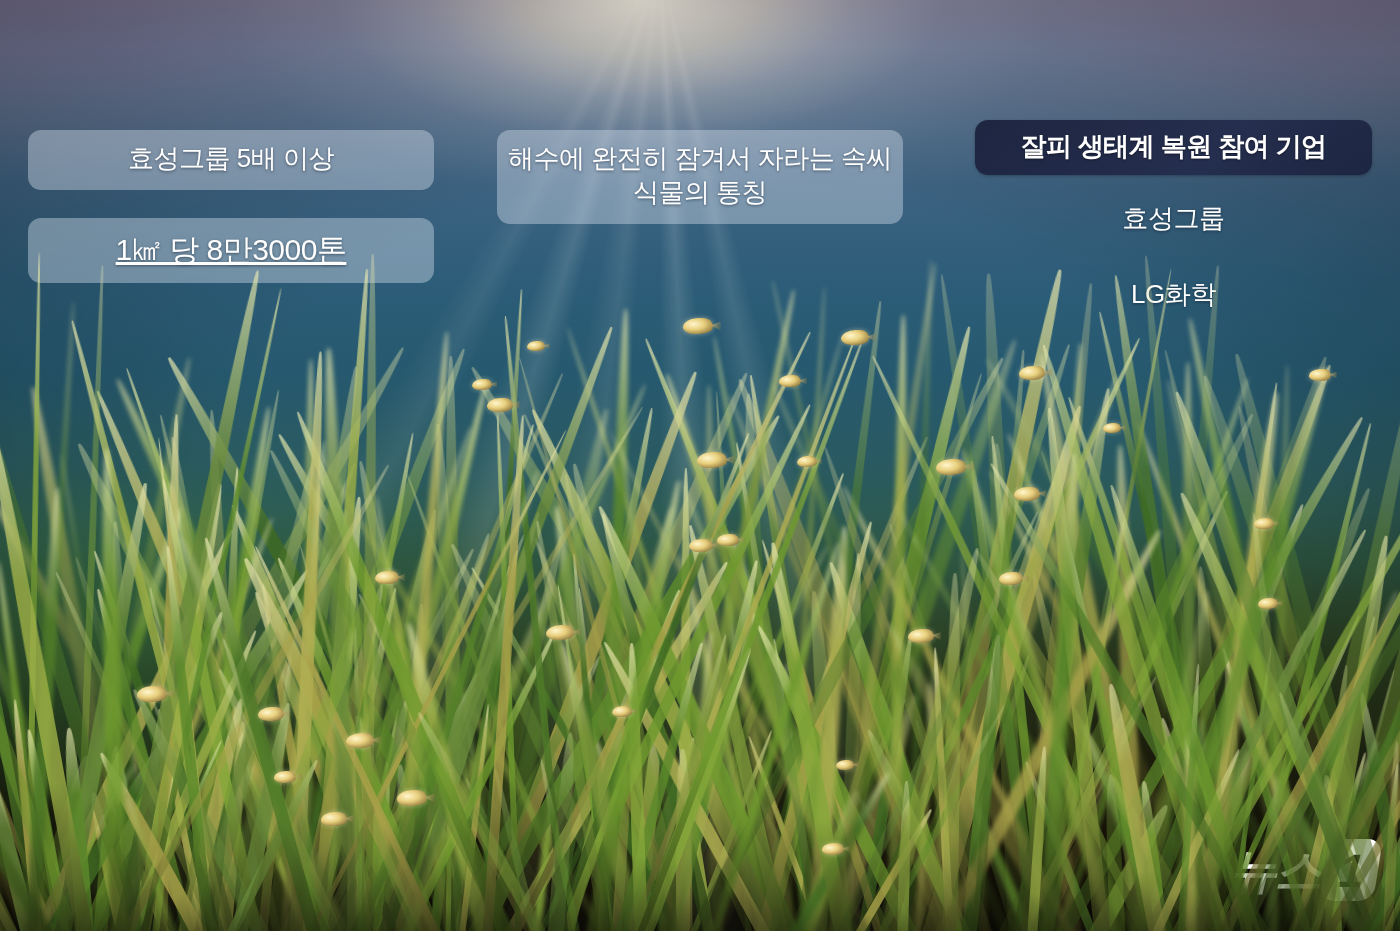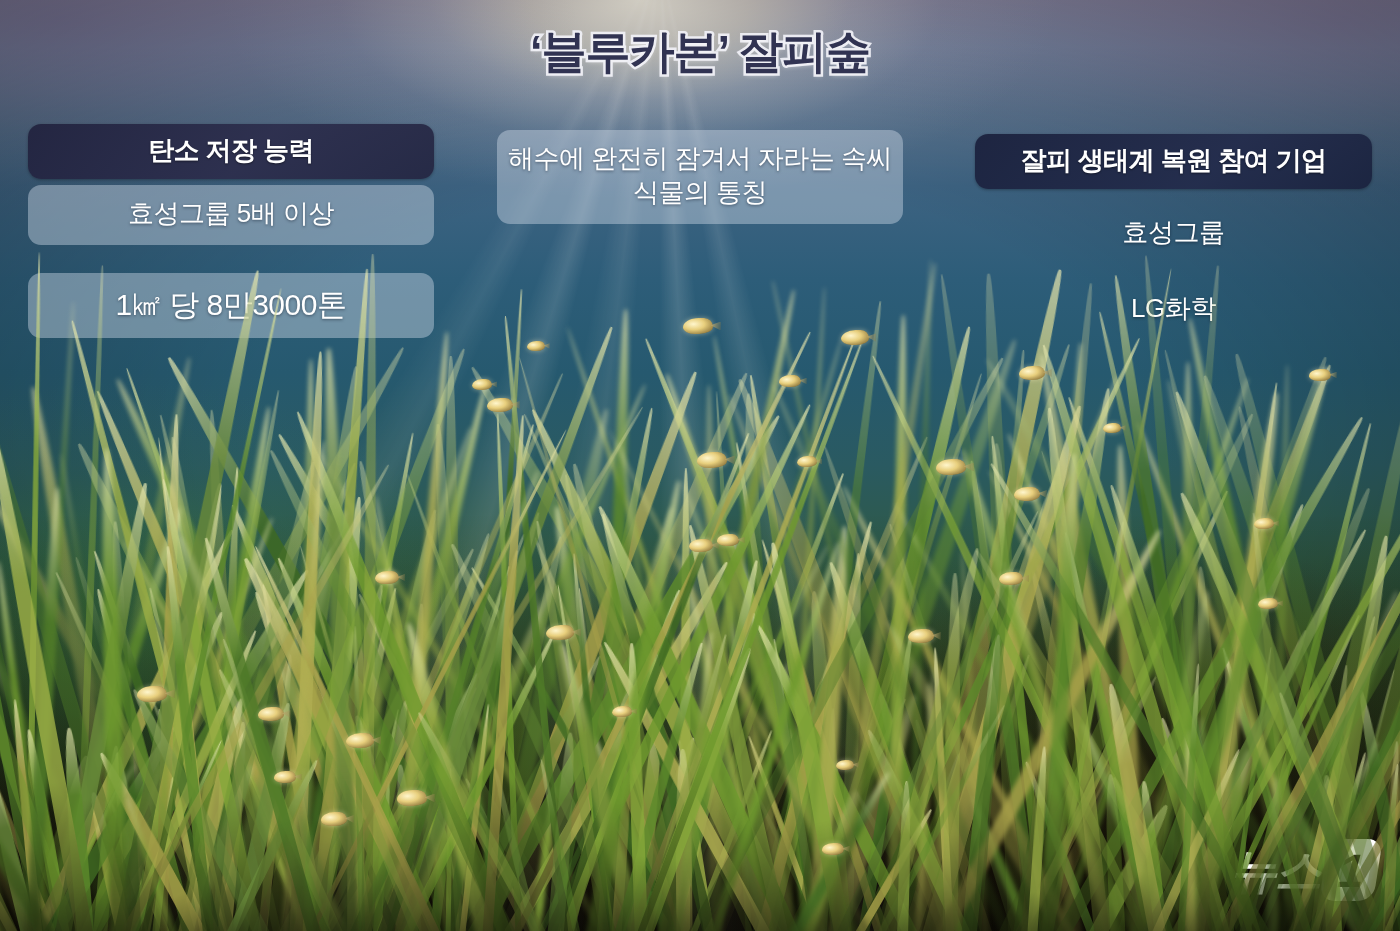--- a/index.html
+++ b/index.html
@@ -128,21 +128,21 @@
     color: #313352;
     -webkit-text-stroke: 5px rgba(240,240,246,0.93);
     paint-order: stroke fill;
     text-shadow: 0 2px 5px rgba(255,255,255,0.5);
   }
 
   
   .col { position: absolute; }
   .col-left   { left: 28px;  top: 124px; width: 406px; }
   .col-center { left: 497px; top: 124px; width: 406px; }
-  .col-right  { left: 975px; top: 134px; width: 397px; }
+  .col-right  { left: 975px; top: 120px; width: 397px; }
 
   .hdr {
     border-radius: 13px;
     background: linear-gradient(135deg, rgba(33,34,62,0.93) 0%, rgba(44,45,76,0.93) 55%, rgba(36,38,66,0.93) 100%);
     color: #ffffff;
     font-size: 26px;
     font-weight: 700;
     letter-spacing: -0.6px;
     text-align: center;
     padding: 9px 6px 11px;
@@ -162,21 +162,21 @@
     background: rgba(206,217,231,0.44);
     color: #ffffff;
     font-size: 26px;
     letter-spacing: -0.5px;
     text-align: center;
     padding: 12px 10px 14px;
     line-height: 1.30;
     text-shadow: 0 1px 3px rgba(20,30,45,0.55);
   }
 
-  .big-line { font-size: 30px; letter-spacing: -0.5px; }
+  .big-line { font-size: 30px; letter-spacing: -0.5px; text-decoration: underline; }
   .sub-line { font-size: 23px; letter-spacing: -0.6px; display:block; margin-top: 1px; }
 
   .gap { height: 22px; }
 
   .item-box {
     margin-top: 13px;
     border-radius: 13px;
     color: #ffffff;
     font-size: 26px;
     letter-spacing: -0.4px;
@@ -719,25 +719,23 @@
       <div class="fish" style="left: 1258px; top: 598px; width: 20px; height: 11px; z-index: 12;"></div>
       <div class="fish" style="left: 612px; top: 706px; width: 20px; height: 11px; z-index: 12;"></div>
       <div class="fish" style="left: 836px; top: 760px; width: 18px; height: 10px; z-index: 12;"></div>
     </div>
   <div class="bg-layer bg-bloom"></div>
   <div class="bg-layer bg-sun"></div>
   <div class="bg-layer bg-rays"></div>
   <div class="bg-layer bg-haze"></div>
   <div class="bg-layer bg-vignette"></div>
 
-  <div class="title">‘블루카본’ 잘피숲</div>
 
   <div class="col col-left">
 
-    <div class="hdr">탄소 저장 능력</div>
     <div class="body-box">효성그룹 5배 이상</div>
 
     <div class="gap"></div>
 
     <div class="body-box">
       <div class="big-line">1㎢ 당 8만3000톤</div>
     </div>
   </div>
 
   <div class="col col-center">

